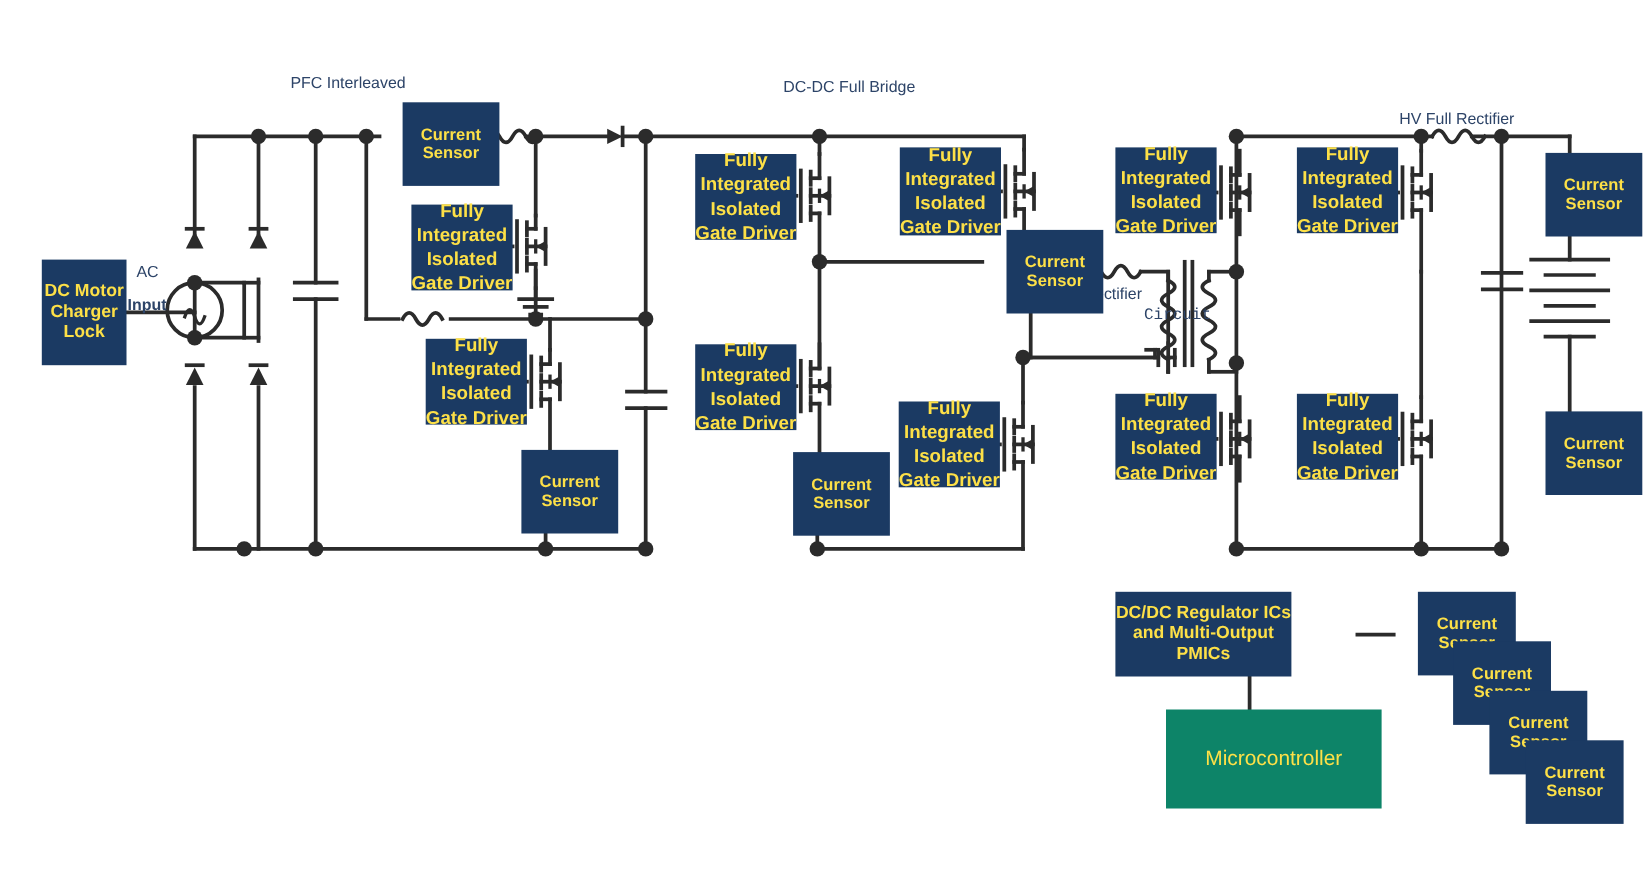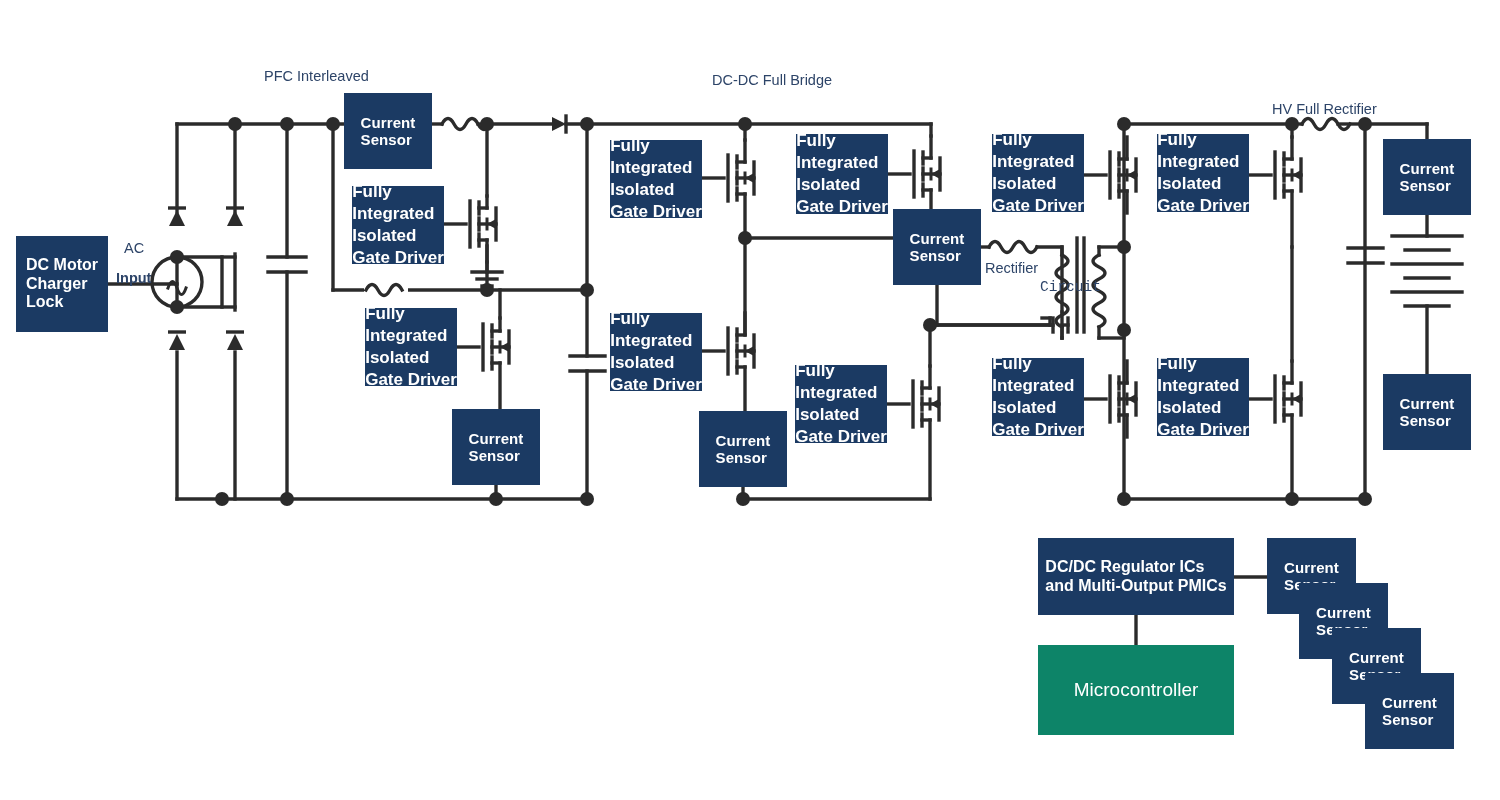--- a/index.html
+++ b/index.html
@@ -1,22 +1,22 @@
 <!DOCTYPE html>
 <html><head>
 <meta charset="utf-8">
 <style>
   html,body{margin:0;padding:0;background:#ffffff;}
   body{width:1500px;height:800px;overflow:hidden;
        font-family:"Liberation Sans","DejaVu Sans",sans-serif;}
   #stage{position:relative;width:1500px;height:800px;}
   svg#circuit{position:absolute;left:0;top:0;width:1500px;height:800px;}
-  .blk{position:absolute;background:#1b3a63;color:#ffffff;display:flex;
-       align-items:center;justify-content:center;text-align:left;
-       font-weight:bold;line-height:1.16;box-sizing:border-box;}
+  .blk{position:absolute;background:#1b3a63;color:#fde047;display:flex;
+       align-items:center;justify-content:center;text-align:center;
+       font-weight:bold;line-height:1.16;box-sizing:border-box;margin-left:22px;}
   .blk.cs{font-size:15px;letter-spacing:.1px;}
   .blk.gd{font-size:17px;line-height:1.3;}
   .blk.big{font-size:16px;}
   .blk.green{background:#0d8468;font-weight:normal;font-size:19px;}
   .lbl{position:absolute;color:#2d4468;font-size:14.5px;font-weight:500;
        white-space:nowrap;}
 </style>
 </head>
 <body>
 
@@ -335,41 +335,41 @@
   </svg>
 
   <div class="lbl" style="left:264px;top:68px;">PFC Interleaved</div>
   <div class="lbl" style="left:712px;top:72px;">DC-DC Full Bridge</div>
   <div class="lbl" style="left:1272px;top:86px;margin-top:15px;">HV Full Rectifier</div>
   <div class="lbl" style="left:985px;top:260px;">Rectifier</div>
   <div class="lbl" style="left:1040px;top:279px;font-family:Liberation Mono, monospace;">Circuit</div>
   <div class="lbl" style="left:124px;top:240px;">AC</div>
   <div class="lbl" style="left:116px;top:270px;font-weight:bold;">Input</div>
 
-  <div class="blk big" style="left:16px;top:236px;width:92px;height:96px;">DC Motor<br>Charger<br>Lock</div>
+  <div class="blk big" style="left:16px;top:236px;width:77px;height:96px;">DC Motor<br>Charger<br>Lock</div>
 
   <div class="blk cs" style="left:344px;top:93px;width:88px;height:76px;">Current<br>Sensor</div>
   <div class="blk gd" style="left:352px;top:186px;width:92px;height:78px;">Fully<br>Integrated<br>Isolated<br>Gate Driver</div>
   <div class="blk gd" style="left:365px;top:308px;width:92px;height:78px;">Fully<br>Integrated<br>Isolated<br>Gate Driver</div>
   <div class="blk cs" style="left:452px;top:409px;width:88px;height:76px;">Current<br>Sensor</div>
 
   <div class="blk gd" style="left:610px;top:140px;width:92px;height:78px;">Fully<br>Integrated<br>Isolated<br>Gate Driver</div>
   <div class="blk gd" style="left:796px;top:134px;width:92px;height:80px;">Fully<br>Integrated<br>Isolated<br>Gate Driver</div>
   <div class="blk gd" style="left:610px;top:313px;width:92px;height:78px;">Fully<br>Integrated<br>Isolated<br>Gate Driver</div>
   <div class="blk gd" style="left:795px;top:365px;width:92px;height:78px;">Fully<br>Integrated<br>Isolated<br>Gate Driver</div>
   <div class="blk cs" style="left:893px;top:209px;width:88px;height:76px;">Current<br>Sensor</div>
   <div class="blk cs" style="left:699px;top:411px;width:88px;height:76px;">Current<br>Sensor</div>
 
   <div class="blk gd" style="left:992px;top:134px;width:92px;height:78px;">Fully<br>Integrated<br>Isolated<br>Gate Driver</div>
   <div class="blk gd" style="left:1157px;top:134px;width:92px;height:78px;">Fully<br>Integrated<br>Isolated<br>Gate Driver</div>
   <div class="blk gd" style="left:992px;top:358px;width:92px;height:78px;">Fully<br>Integrated<br>Isolated<br>Gate Driver</div>
   <div class="blk gd" style="left:1157px;top:358px;width:92px;height:78px;">Fully<br>Integrated<br>Isolated<br>Gate Driver</div>
   <div class="blk cs" style="left:1383px;top:139px;width:88px;height:76px;">Current<br>Sensor</div>
   <div class="blk cs" style="left:1383px;top:374px;width:88px;height:76px;">Current<br>Sensor</div>
 
-  <div class="blk big" style="left:1038px;top:538px;width:196px;height:77px;">DC/DC Regulator ICs<br>and Multi-Output PMICs</div>
+  <div class="blk big" style="left:992px;top:538px;width:160px;height:77px;">DC/DC Regulator ICs<br>and Multi-Output PMICs</div>
   <div class="blk green" style="left:1038px;top:645px;width:196px;height:90px;">Microcontroller</div>
   <div class="blk cs" style="left:1267px;top:538px;width:89px;height:76px;">Current<br>Sensor</div>
   <div class="blk cs" style="left:1299px;top:583px;width:89px;height:76px;">Current<br>Sensor</div>
   <div class="blk cs" style="left:1332px;top:628px;width:89px;height:76px;">Current<br>Sensor</div>
   <div class="blk cs" style="left:1365px;top:673px;width:89px;height:76px;">Current<br>Sensor</div>
 
 </div>
 
 </body></html>

